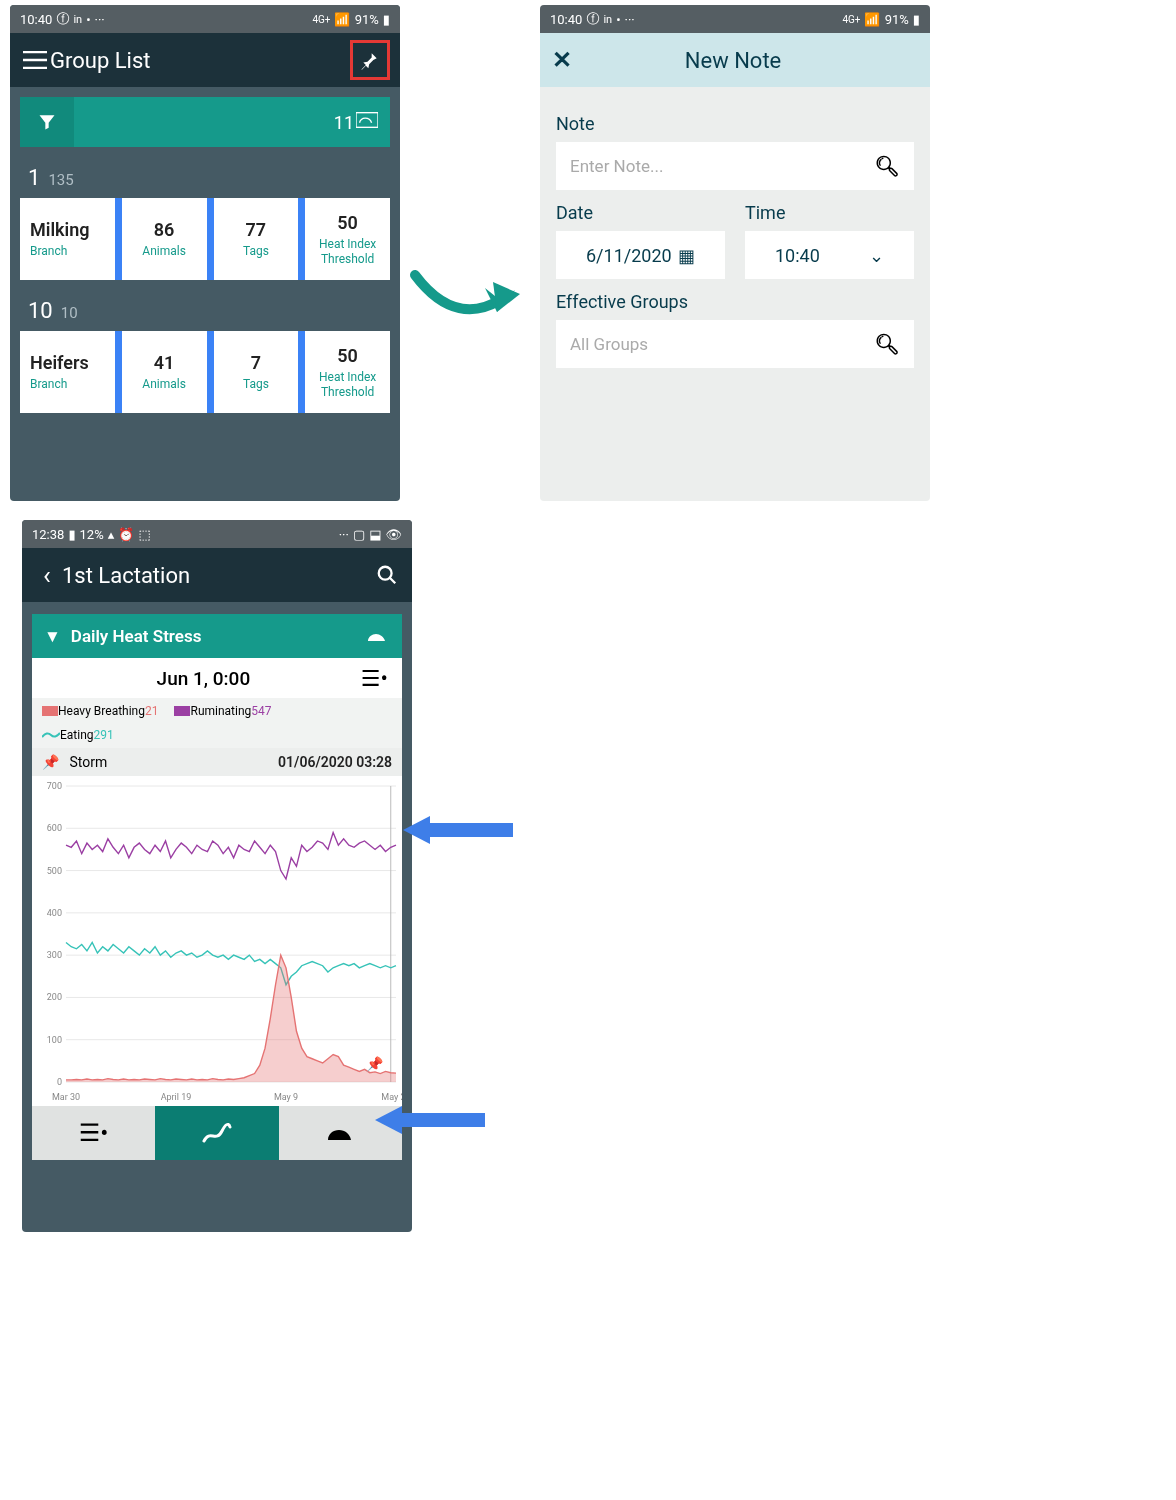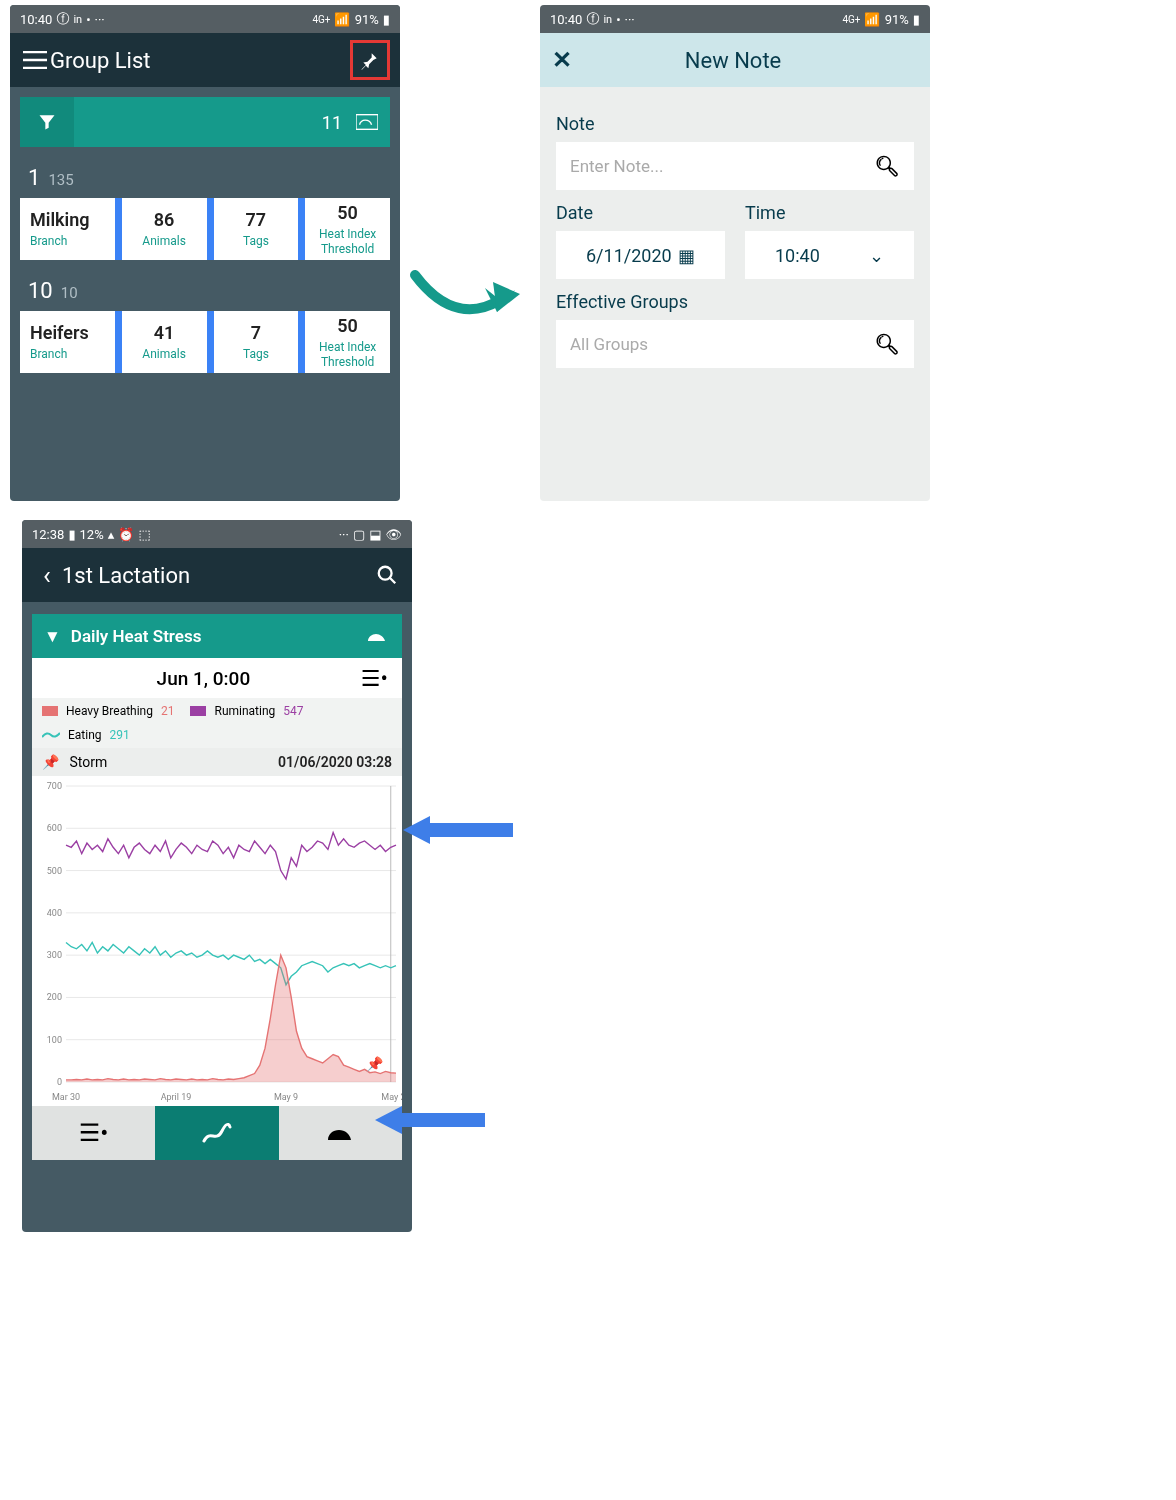--- a/index.html
+++ b/index.html
@@ -8,25 +8,25 @@
   .phone-light { background: #eceeed; }
   .status-bar { height: 28px; background: #555e63; color: #fff; display: flex; align-items: center; justify-content: space-between; padding: 0 10px; font-size: 13px; }
   .status-bar .left, .status-bar .right { display: flex; align-items: center; gap: 4px; }
   .status-bar .right .sig { font-size: 10px; }
   .app-header { height: 54px; background: #1c313a; color: #fff; display: flex; align-items: center; justify-content: space-between; padding: 0 10px; font-size: 22px; }
   .app-header .title { flex: 1; font-weight: 400; }
   .hamburger, .back-chevron, .search-icon, .pin-icon { width: 30px; height: 30px; display: flex; align-items: center; justify-content: center; }
   .pin-highlight { border: 3px solid #e53935; padding: 2px; }
   .filter-row { height: 50px; background: #159a8b; display: flex; align-items: center; justify-content: space-between; margin: 10px 10px 0 10px; }
   .filter-btn { width: 54px; height: 50px; background: #118a7c; display: flex; align-items: center; justify-content: center; }
-  .filter-count { color: #fff; margin-right: 12px; font-size: 18px; display: flex; align-items: center; gap: 14px; }
+  .filter-count { color: #fff; margin-right: 12px; font-size: 18px; display: flex; gap: 2px; }
   .group-block { margin: 14px 10px 0 10px; }
   .group-head { color: #fff; font-size: 22px; padding: 4px 8px 8px 8px; display: flex; align-items: baseline; gap: 8px; }
   .group-head .sub { font-size: 15px; color: #b0bec5; }
-  .group-card { background: #fff; display: flex; height: 62px; }
+  .group-card { background: #fff; display: flex; height: 82px; }
   .group-cell { flex: 1; display: flex; flex-direction: column; align-items: center; justify-content: center; border-left: 7px solid #3b82f6; font-size: 12px; color: #159a8b; }
   .group-cell:first-child { border-left: none; align-items: flex-start; padding-left: 10px; }
   .group-cell .big { font-size: 18px; color: #222; font-weight: 600; margin-bottom: 4px; }
   .group-cell .lbl { font-size: 12px; color: #159a8b; line-height: 1.2; text-align: center; }
 
   
   .note-header { height: 54px; background: #cde6ea; color: #073b4c; display: flex; align-items: center; padding: 0 12px; font-size: 22px; }
   .note-header .title { flex: 1; text-align: center; }
   .close-x { font-size: 24px; font-weight: 600; }
   .note-body { padding: 14px 16px; color: #073b4c; }
@@ -34,21 +34,21 @@
   .input-box { background: #fff; height: 48px; display: flex; align-items: center; justify-content: space-between; padding: 0 14px; color: #888; font-size: 17px; }
   .row-two { display: flex; gap: 20px; }
   .row-two > div { flex: 1; }
   .date-box, .time-box { background: #fff; height: 48px; display: flex; align-items: center; justify-content: space-between; padding: 0 30px; color: #073b4c; font-size: 18px; }
 
   
   .lac-header-strip { height: 44px; background: #159a8b; color: #fff; display: flex; align-items: center; justify-content: space-between; padding: 0 12px; margin: 12px 10px 0 10px; font-size: 17px; }
   .chart-area { background: #fff; margin: 0 10px; padding: 0 0 0 0; }
   .chart-title-row { height: 40px; display: flex; align-items: center; justify-content: space-between; padding: 0 14px; font-size: 19px; }
   .legend-row { background: #f1f3f2; padding: 6px 10px; font-size: 12px; display: flex; flex-wrap: wrap; gap: 10px 16px; align-items: center; }
-  .legend-item { display: flex; align-items: center; gap: 8px; }
+  .legend-item { display: flex; align-items: center; gap: 0; }
   .legend-sw { width: 16px; height: 10px; }
   .note-row { background: #eceeed; padding: 6px 10px; font-size: 14px; display: flex; align-items: center; gap: 10px; }
   .note-row .ts { margin-left: auto; font-weight: 600; color: #222;}
   .chart-svg { width: 100%; display: block; }
   .bottom-tabs { display: flex; height: 54px; background: #e0e2e1; margin: 0 10px 10px 10px; }
   .bottom-tab { flex: 1; display: flex; align-items: center; justify-content: center; font-size: 22px; }
   .bottom-tab.active { background: #0b7d72; color: #fff; }
 
   .arrow-curve { position: absolute; left: 405px; top: 260px; }
   .arrow-blue { position: absolute; }

